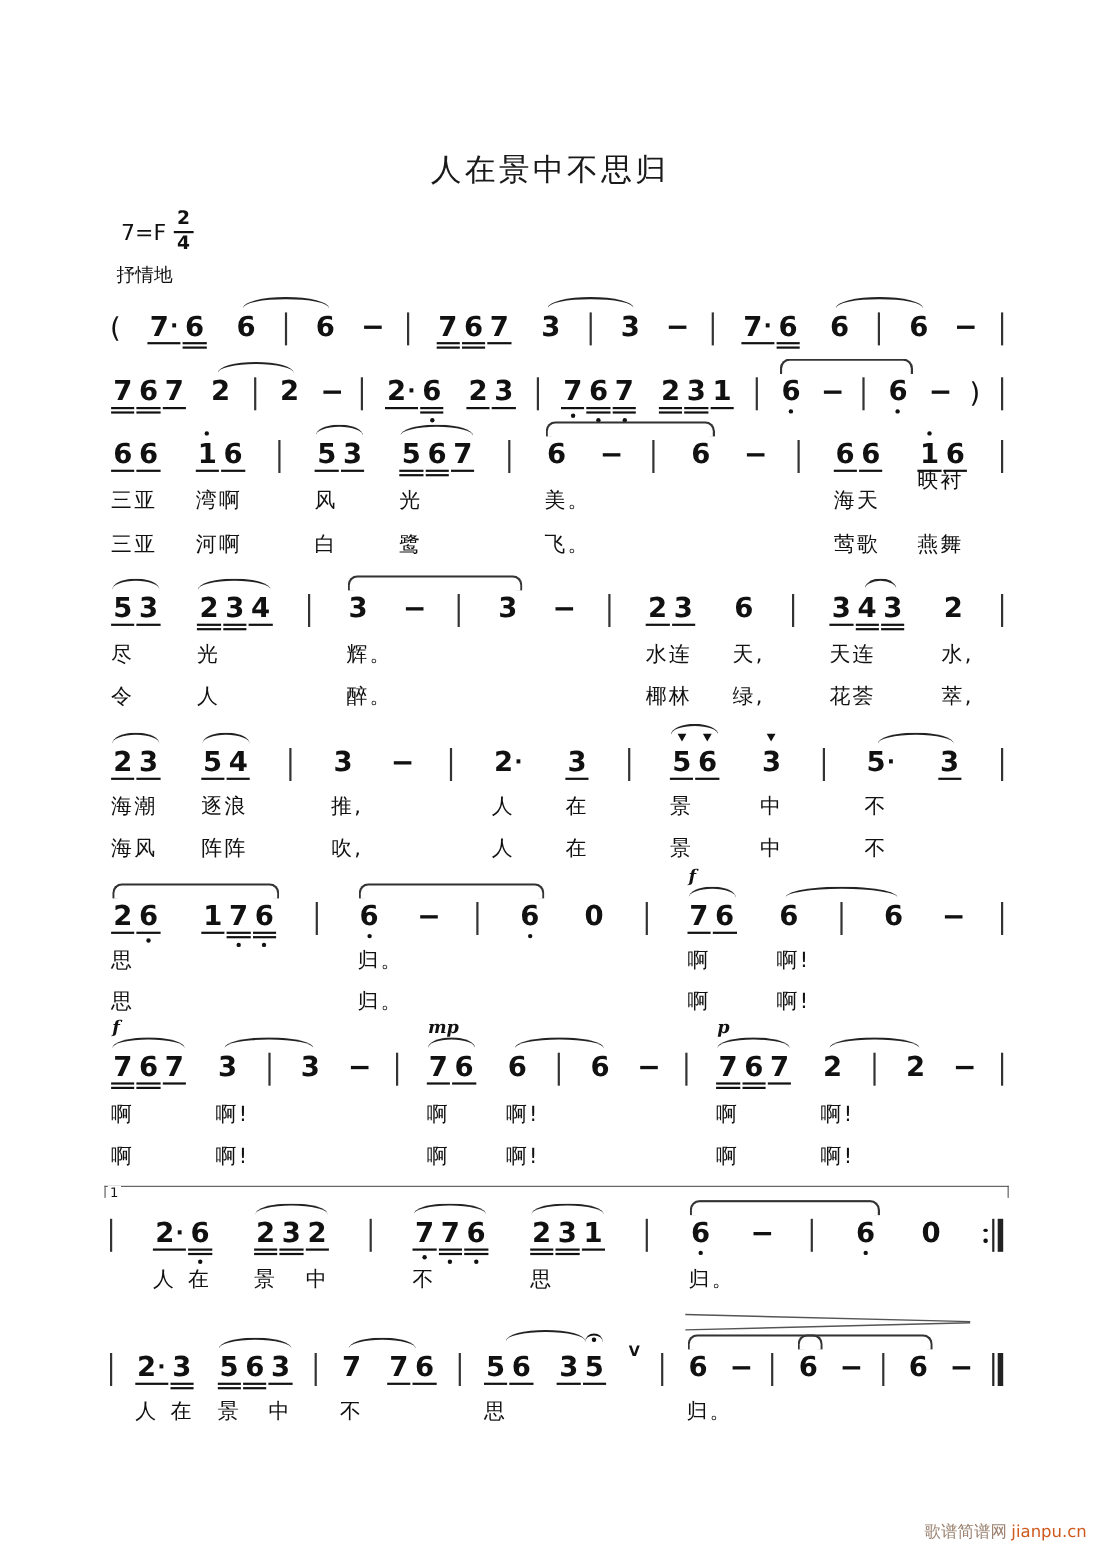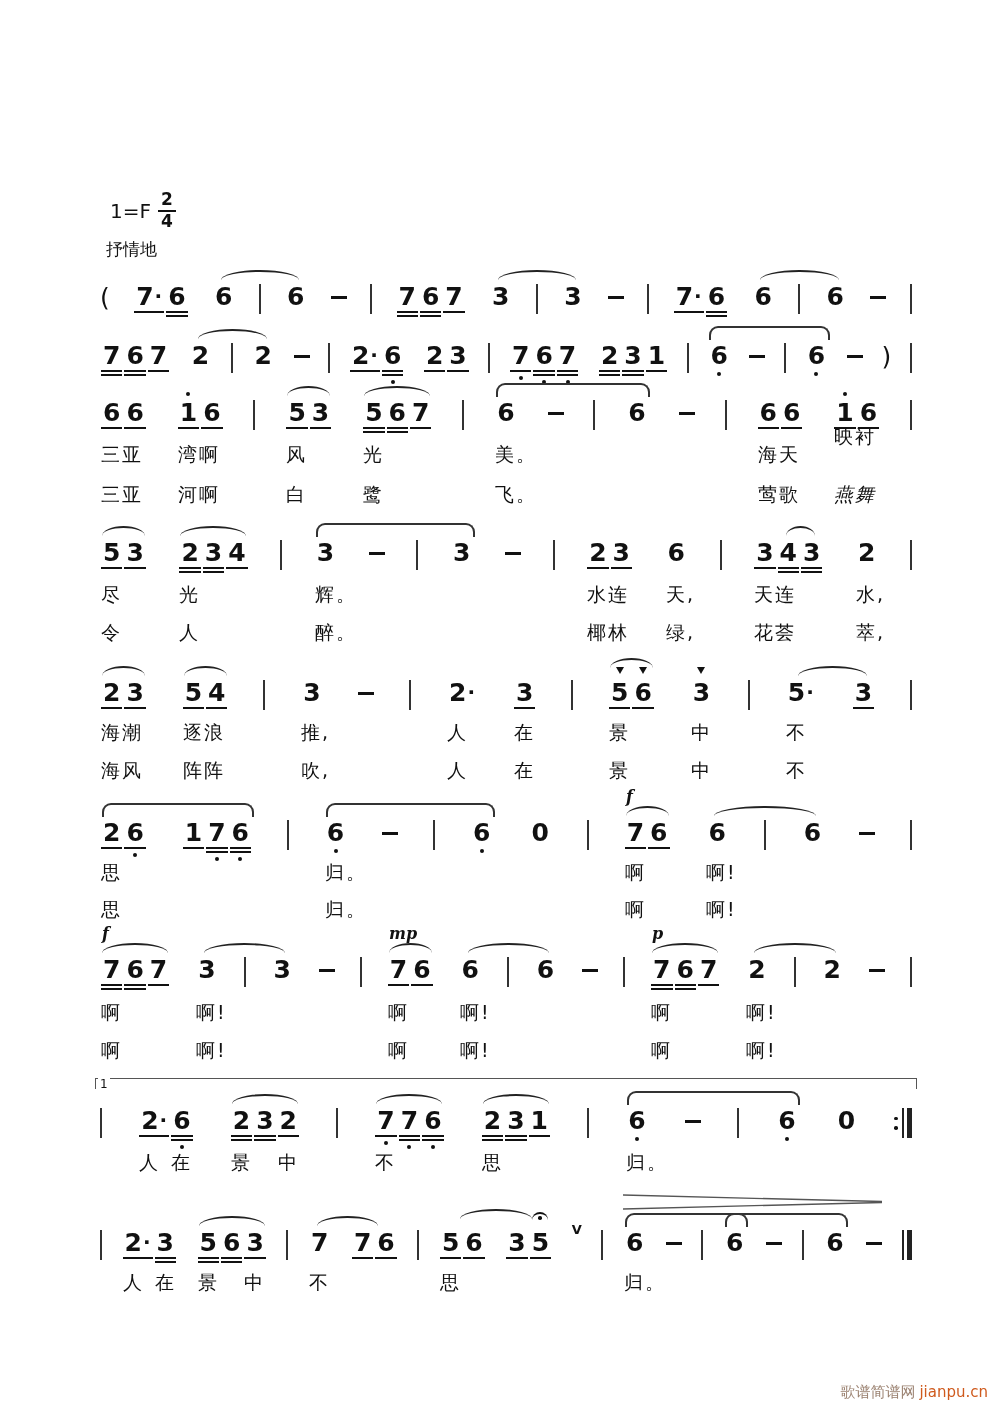--- a/index.html
+++ b/index.html
@@ -51,23 +51,24 @@
   .volta b{position:absolute;left:2px;top:-1px;font-size:12px;font-weight:normal;
            line-height:13px;background:#fff;padding:0 2px;}
   .hairpin{position:absolute;overflow:visible;}
   .wm{position:absolute;right:12px;bottom:13px;font-size:15px;}
   .wm .site{margin-right:4px;}
 </style>
 </head>
 <body>
 
 <div class="page">
+  <div class="title">人在景中不思归</div>
 
   <div class="keybox">
-    <span>1=F</span>
+    <span>7=F</span>
     <span class="frac">
       <b class="num">2</b>
       <b class="den">4</b>
     </span>
   </div>
 
   <div class="tempo">抒情地</div>
 
 
   <div id="score">
@@ -214,21 +215,21 @@
         <div class="lyrw" style="left: 263px; top: 42px;">光</div>
         <div class="lyrw" style="left: 395px; top: 42px;">美。</div>
         <div class="lyrw" style="left: 658px; top: 42px;">海天</div>
         <div class="lyrw" style="left: 734px; top: 24px;">映衬</div>
         <div class="lyrw" style="left: 1px; top: 82px;">三亚</div>
         <div class="lyrw" style="left: 78px; top: 82px;">河啊</div>
         <div class="lyrw" style="left: 186px; top: 82px;">白</div>
         <div class="lyrw" style="left: 263px; top: 82px;">鹭</div>
         <div class="lyrw" style="left: 395px; top: 82px;">飞。</div>
         <div class="lyrw" style="left: 658px; top: 82px;">莺歌</div>
-        <div class="lyrw" style="left: 734px; top: 82px; font-style: italic;">燕舞</div>
+        <div class="lyrw" style="left: 734px; top: 82px;">燕舞</div>
       </div>
       <div class="mline" style="top: 540px;">
         <span class="tok grp">
           <span class="n">5<i class="ul" style="bottom: -4px;"></i></span>
           <span class="n">3<i class="ul" style="bottom: -4px;"></i></span>
         </span>
         <span class="tok grp">
           <span class="n">2<i class="ul" style="bottom: -4px;"></i><i class="ul" style="bottom: -8px;"></i></span>
           <span class="n">3<i class="ul" style="bottom: -4px;"></i><i class="ul" style="bottom: -8px;"></i></span>
           <span class="n">4<i class="ul" style="bottom: -4px;"></i></span>

